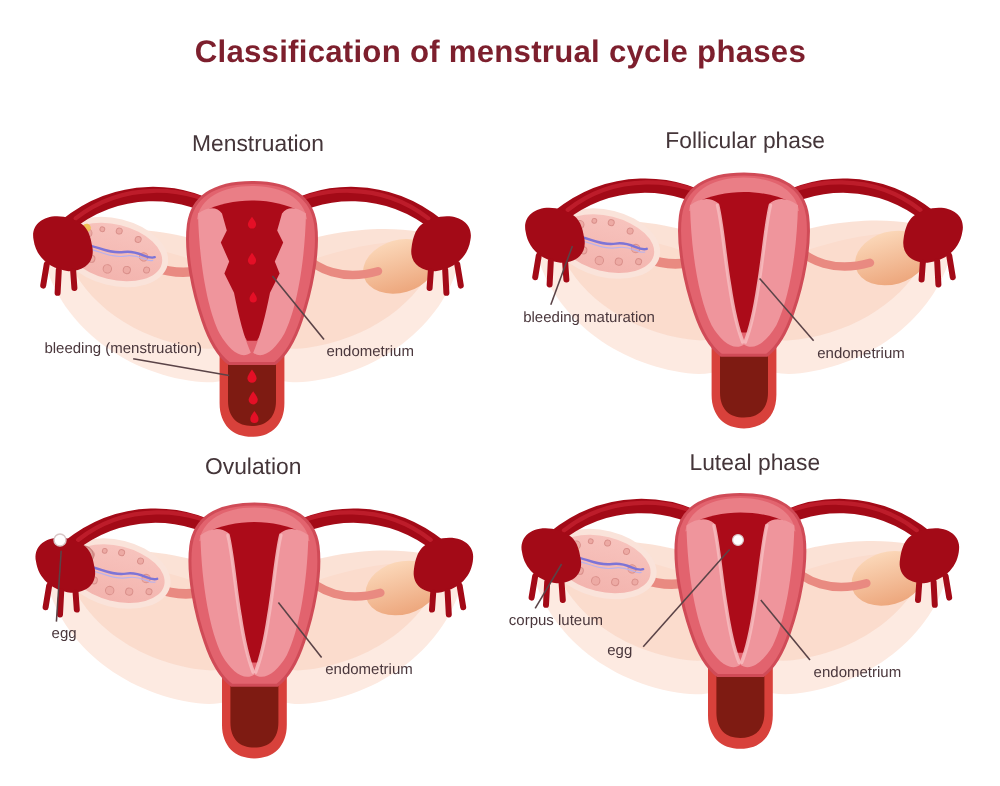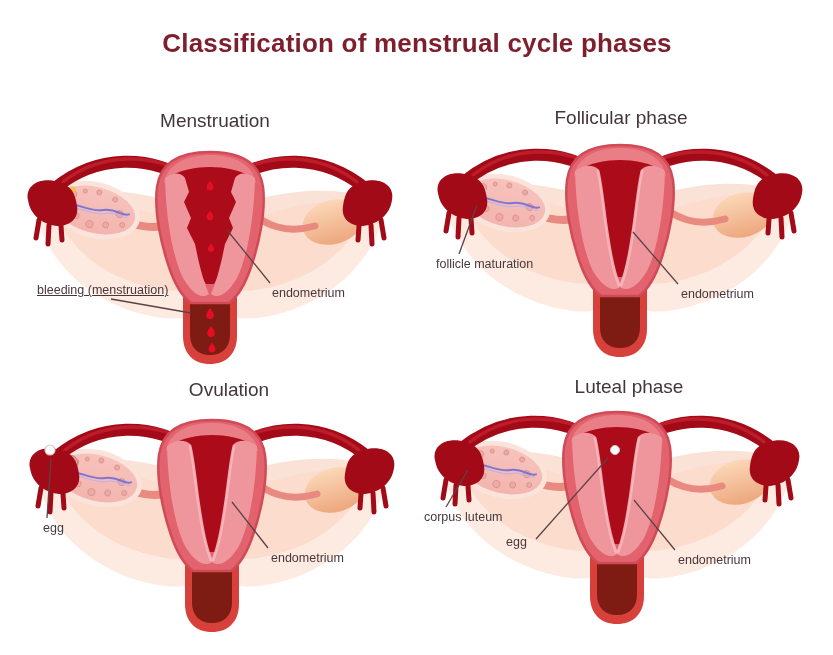--- a/index.html
+++ b/index.html
@@ -26,21 +26,21 @@
 </style>
 </head>
 <body>
 
 <div class="stage">
 
   <div class="main-title">Classification of menstrual cycle phases</div>
 
   <div class="phase-title" style="left:621px;top:107px;">Follicular phase</div>
   <div class="phase-title" style="left:215px;top:110px;">Menstruation</div>
-  <div class="phase-title" style="left:229px;top:379px;">Ovulation</div>
+  <div class="phase-title" style="left:211px;top:379px;">Ovulation</div>
   <div class="phase-title" style="left:629px;top:376px;">Luteal phase</div>
 
   <svg id="svg-0" class="illus" style="left:15px;top:138px;" viewBox="0 0 390 230">
       <defs>
     <linearGradient id="peach-0" x1="0" y1="0" x2="0" y2="1">
       <stop offset="0" stop-color="#fbd7b8"></stop>
           <stop offset="1" stop-color="#eda77d"></stop>
     </linearGradient>
     <linearGradient id="ovy-0" x1="0" y1="0" x2="0" y2="1">
       <stop offset="0" stop-color="#f7c3bd"></stop>
@@ -268,23 +268,23 @@
     <line x1="227" y1="230" x2="270" y2="283"></line>
     <line x1="477" y1="205" x2="459" y2="254"></line>
     <line x1="633" y1="232" x2="678" y2="284"></line>
     <line x1="51" y1="459" x2="47" y2="518"></line>
     <line x1="232" y1="502" x2="268" y2="548"></line>
     <line x1="468" y1="470" x2="446" y2="507"></line>
     <line x1="536" y1="539" x2="608" y2="458"></line>
     <line x1="634" y1="500" x2="675" y2="550"></line>
   </svg>
 
-  <div class="lbl" style="left:37px;top:283px;text-decoration:underline;">bleeding (menstruation)</div>
+  <div class="lbl" style="left:37px;top:283px;">bleeding (menstruation)</div>
   <div class="lbl" style="left:272px;top:286px;">endometrium</div>
-  <div class="lbl" style="left:436px;top:257px;">follicle maturation</div>
+  <div class="lbl" style="left:436px;top:257px;">bleeding maturation</div>
   <div class="lbl" style="left:681px;top:287px;">endometrium</div>
   <div class="lbl" style="left:43px;top:521px;">egg</div>
   <div class="lbl" style="left:271px;top:551px;">endometrium</div>
   <div class="lbl" style="left:424px;top:510px;">corpus luteum</div>
   <div class="lbl" style="left:506px;top:535px;">egg</div>
   <div class="lbl" style="left:678px;top:553px;">endometrium</div>
 
 </div>
 
 </body></html>

